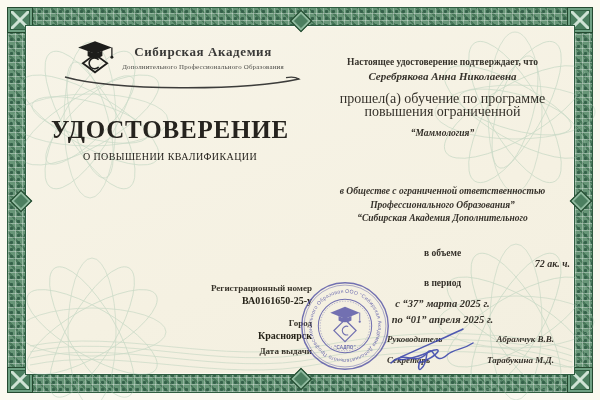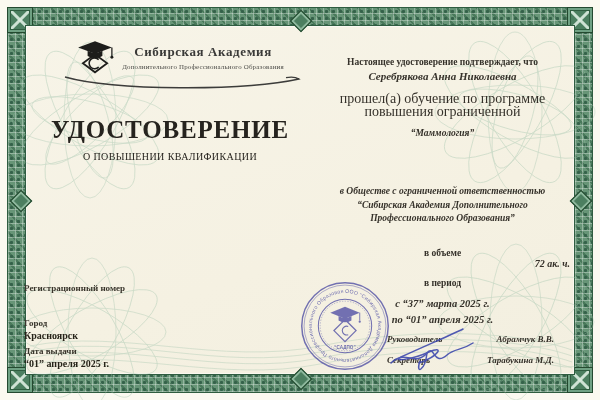--- a/index.html
+++ b/index.html
@@ -32,21 +32,21 @@
   
   .logo{position:absolute;left:55px;top:38px;width:250px;text-align:center;}
   .logo-row{display:flex;align-items:flex-start;justify-content:center;gap:8px;}
   .logo-txt{font-family:Liberation Serif, serif;text-align:center;padding-top:6px;}
   .logo-title{font-size:13px;font-weight:700;color:#3a3a38;letter-spacing:.6px;}
   .logo-sub{font-size:6.9px;color:#4a4a46;margin-top:3px;letter-spacing:.2px;white-space:nowrap;}
   .cert-title{position:absolute;left:40px;top:116px;width:260px;text-align:center;
     font-size:25px;font-weight:700;letter-spacing:.8px;color:#26231e;}
   .cert-subtitle{position:absolute;left:40px;top:151px;width:260px;text-align:center;
     font-size:10px;font-weight:400;letter-spacing:.4px;color:#26231e;}
-  .meta{position:absolute;left:24px;width:260px;text-align:left;color:#38342b;}
+  .meta{position:absolute;left:52px;width:260px;text-align:right;color:#38342b;}
   .meta .lbl{font-size:9px;font-weight:700;}
   .meta .val{font-size:10px;font-weight:700;color:#262319;margin-top:2px;}
   .m-reg{top:283px}.m-city{top:318px}.m-date{top:346px}
 
   
   .rcol{position:absolute;left:315px;top:0;width:255px;text-align:center;color:#35312a;}
   .rline{position:absolute;left:0;width:255px;text-align:center;}
   .bi{font-weight:700;font-style:italic;}
   .r-confirm{top:50px;font-size:9.5px;font-weight:700;margin-top:7px;}
   .r-name{top:70px;font-size:11px;}
@@ -147,42 +147,42 @@
     <svg width="250" height="16" viewBox="0 0 250 16">
       <path d="M10,1 C60,15 190,15 244,3 C240,0.5 236,0.7 231,1.6" fill="none" stroke="#3c3c3a" stroke-width="1.3"></path>
     </svg>
   </div>
 
   <div class="cert-title">УДОСТОВЕРЕНИЕ</div>
   <div class="cert-subtitle">О ПОВЫШЕНИИ КВАЛИФИКАЦИИ</div>
 
   <div class="meta m-reg">
     <div class="lbl">Регистрационный номер</div>
+    <div class="val">ВА0161650-25-у</div>
   </div>
   <div class="meta m-city">
     <div class="lbl">Город</div>
     <div class="val">Красноярск</div>
   </div>
   <div class="meta m-date">
     <div class="lbl">Дата выдачи</div>
-    <div class="val">“01” апреля 2025 г.</div>
   </div>
 
   <div class="rcol">
     <div class="rline r-confirm">Настоящее удостоверение подтверждает, что</div>
     <div class="rline r-name bi">Серебрякова Анна Николаевна</div>
     <div class="rline r-prog">
       <div>прошел(а) обучение по программе</div>
       <div>повышения ограниченной</div>
     </div>
     <div class="rline r-progname bi">“Маммология”</div>
     <div class="rline r-org bi">
       <div>в Обществе с ограниченной ответственностью</div>
+      <div>Профессионального Образования”</div>
       <div>“Сибирская Академия Дополнительного</div>
-      <div>Профессионального Образования”</div>
     </div>
     <div class="rline r-vol-l">в объеме</div>
     <div class="rline r-vol-v bi">72 ак. ч.</div>
     <div class="rline r-per-l">в период</div>
     <div class="rline r-per-d bi">
       <div>с “37” марта 2025 г.</div>
       <div>по “01” апреля 2025 г.</div>
     </div>
   </div>
 

